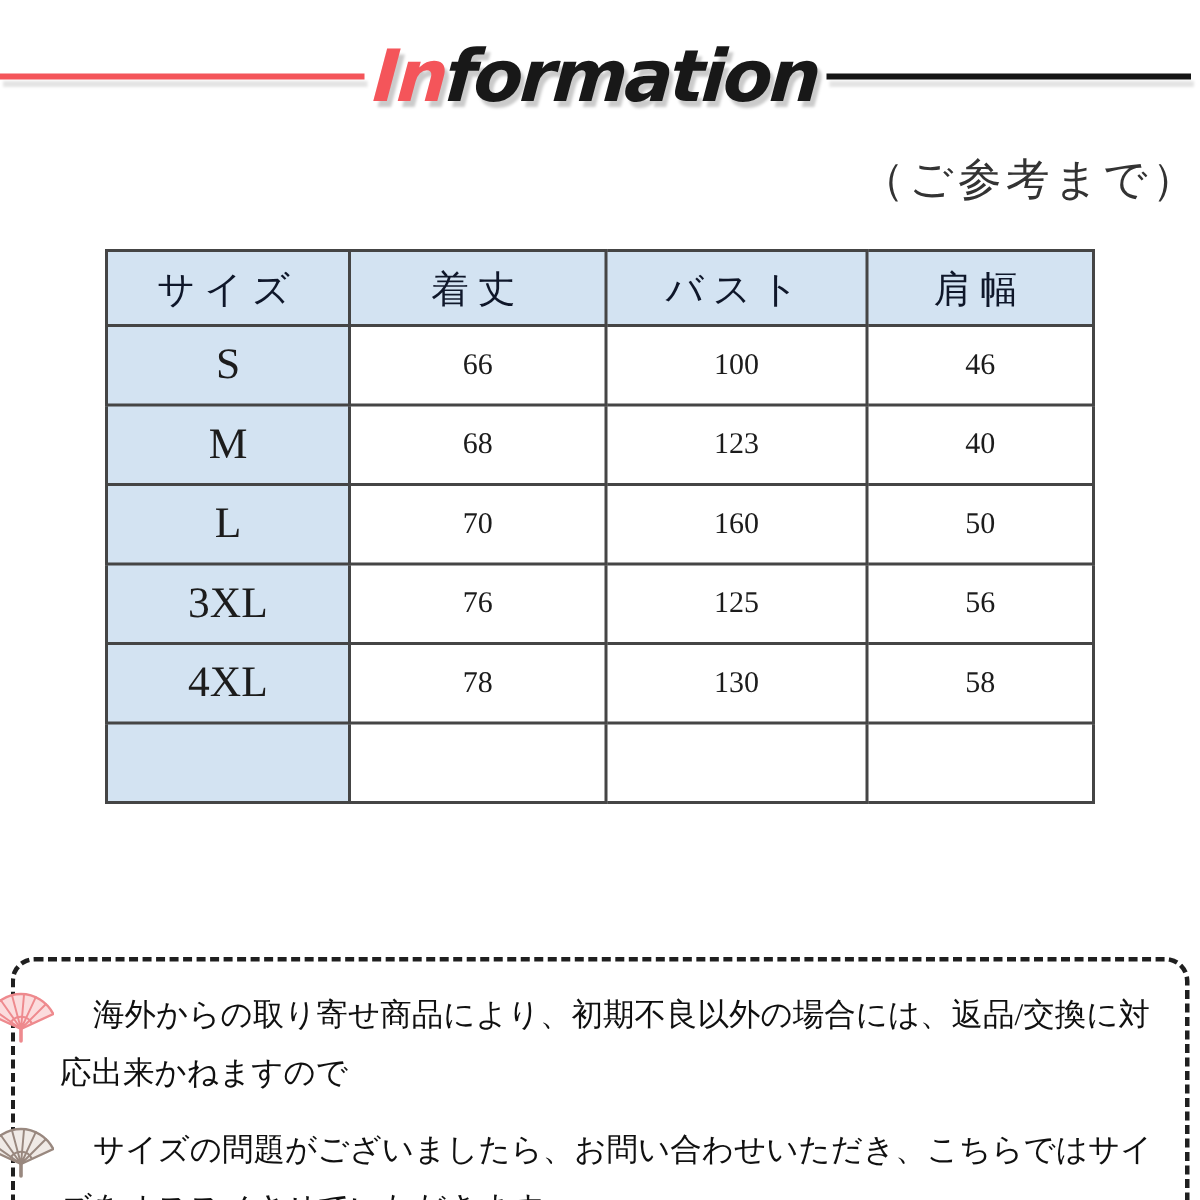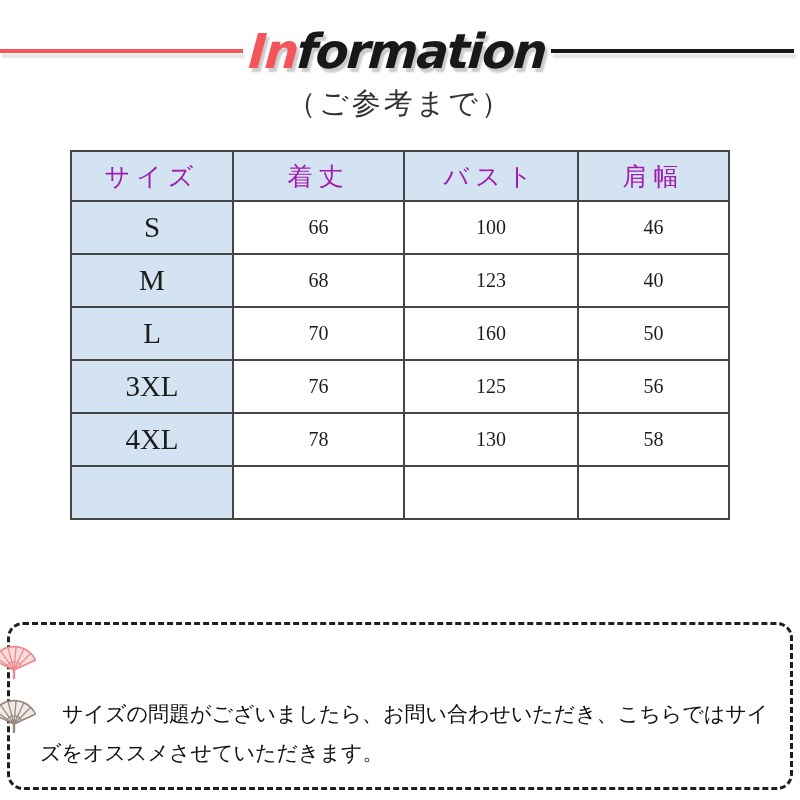--- a/index.html
+++ b/index.html
@@ -22,32 +22,33 @@
   .page-title{
     font-family:"DejaVu Sans","Liberation Sans",sans-serif;
     font-style:italic;font-weight:700;font-size:48px;line-height:1;
     letter-spacing:-2px;margin:0 6px;white-space:nowrap;
     color:#181818;text-shadow:3px 4px 2px #cbcbcb;
     transform:skewX(-4deg);
   }
   .page-title .accent{color:var(--accent);}
   
   .subtitle{
-    text-align:center;font-size:29px;letter-spacing:3px;color:#333;
+    text-align:right;font-size:29px;letter-spacing:3px;color:#333;
+    margin-top:16px;
   }
   
   .table-wrap{
     margin:26px 0 0 70px;width:662px;height:436px;overflow:hidden;
   }
   table{border-collapse:collapse;table-layout:fixed;width:658px;}
   col.c1{width:162px;}col.c2{width:171px;}col.c3{width:174px;}col.c4{width:151px;}
   th,td{border:2px solid var(--table-border);text-align:center;vertical-align:middle;padding:0;}
   thead th{
     background:var(--header-bg);height:48px;font-weight:400;
-    font-size:25px;letter-spacing:6px;color:#a21caf;
+    font-size:25px;letter-spacing:6px;color:#0f172a;
   }
   tbody td{height:51px;font-size:20px;color:#1c1c1c;background:#fff;}
   tbody td.size-cell{background:var(--header-bg);font-size:29px;}
   
   .notes-box{
     margin:36px 7px 0 7px;
     border:3px dashed #1f1f1f;border-radius:16px;
     padding:12px 10px 16px 30px;
     font-size:21px;line-height:36px;color:#101010;
   }
@@ -124,21 +125,21 @@
       </tbody>
   </table>
 </div>
 
 <div class="notes-box">
   <p class="note"><span class="fan"><svg viewBox="0 0 44 44" aria-hidden="true">
           <path class="fan-body fan-stroke" d="M22 33 L0.5 23 A24 24 0 0 1 43.5 23 Z" stroke-width="1.6" stroke="#ee8a8e" fill="#fbdcdd"></path>
           <path class="fan-ribs fan-stroke" d="M22 33 L2.3 19.2 M22 33 L8.2 13.3 M22 33 L15.8 9.8 M22 33 L24.1 9.1 M22 33 L32.1 11.2 M22 33 L39 16" fill="none" stroke-width="1.3" stroke="#ee8a8e"></path>
           <path class="fan-inner fan-stroke" d="M14.7 29.6 A8 8 0 0 1 29.3 29.6" fill="none" stroke-width="1.4" stroke="#ee8a8e"></path>
           <path class="fan-handle fan-stroke" d="M22 33 L22 41" fill="none" stroke-width="2.4" stroke-linecap="round" stroke="#ee8a8e"></path>
-        </svg></span></p>
+        </svg></span><span class="note-text">海外からの取り寄せ商品により、初期不良以外の場合には、返品/交換に対応出来かねますので</span></p>
 
   <p class="note"><span class="fan"><svg viewBox="0 0 44 44" aria-hidden="true">
           <path class="fan-body fan-stroke" d="M22 33 L0.5 23 A24 24 0 0 1 43.5 23 Z" stroke-width="1.6" stroke="#99887f" fill="#f0eae6"></path>
           <path class="fan-ribs fan-stroke" d="M22 33 L2.3 19.2 M22 33 L8.2 13.3 M22 33 L15.8 9.8 M22 33 L24.1 9.1 M22 33 L32.1 11.2 M22 33 L39 16" fill="none" stroke-width="1.3" stroke="#99887f"></path>
           <path class="fan-inner fan-stroke" d="M14.7 29.6 A8 8 0 0 1 29.3 29.6" fill="none" stroke-width="1.4" stroke="#99887f"></path>
           <path class="fan-handle fan-stroke" d="M22 33 L22 41" fill="none" stroke-width="2.4" stroke-linecap="round" stroke="#99887f"></path>
         </svg></span><span class="note-text">サイズの問題がございましたら、お問い合わせいただき、こちらではサイズをオススメさせていただきます。</span></p>
 </div>
 
 </body></html>

